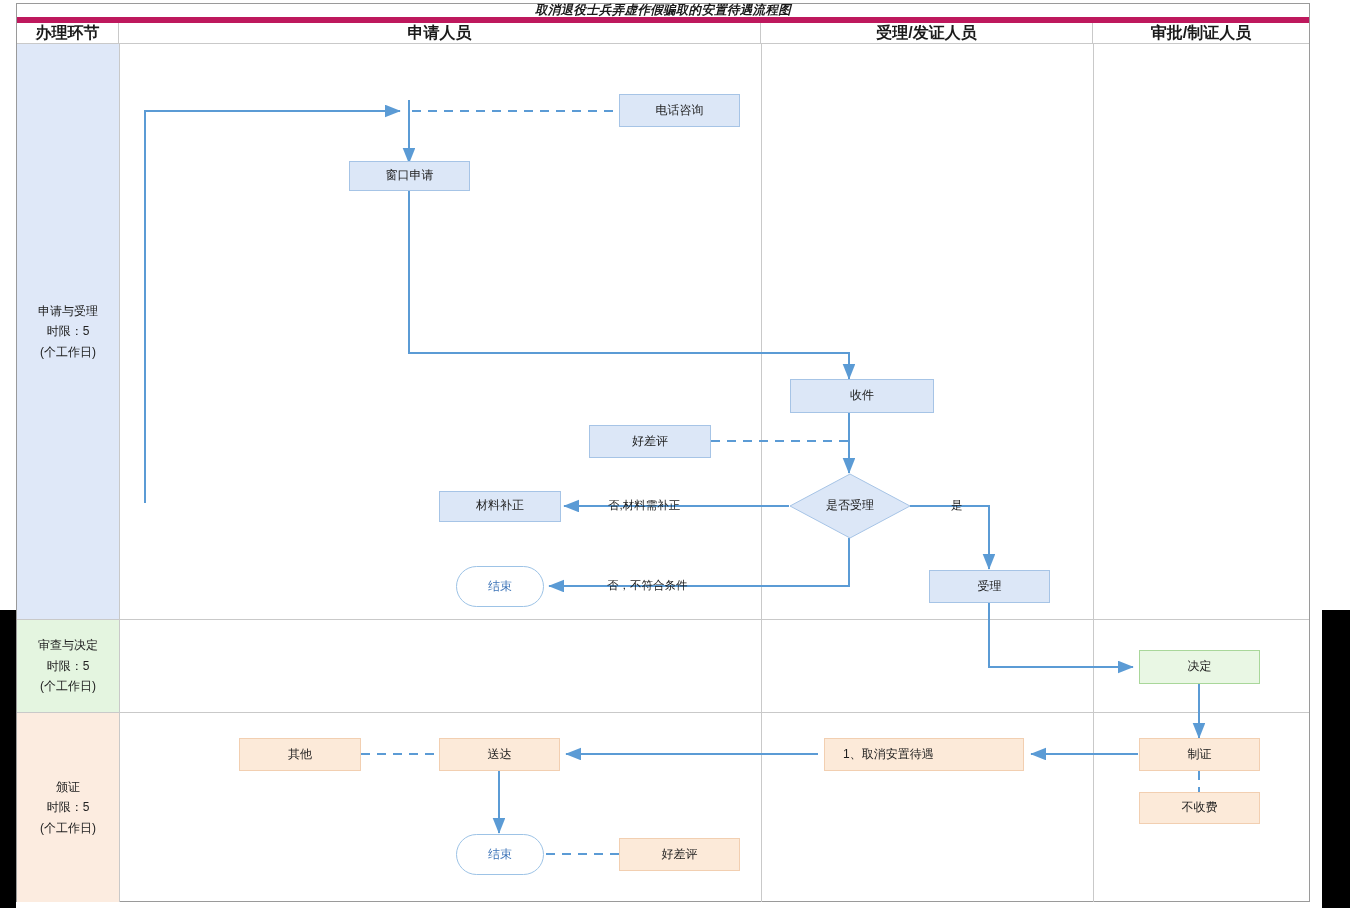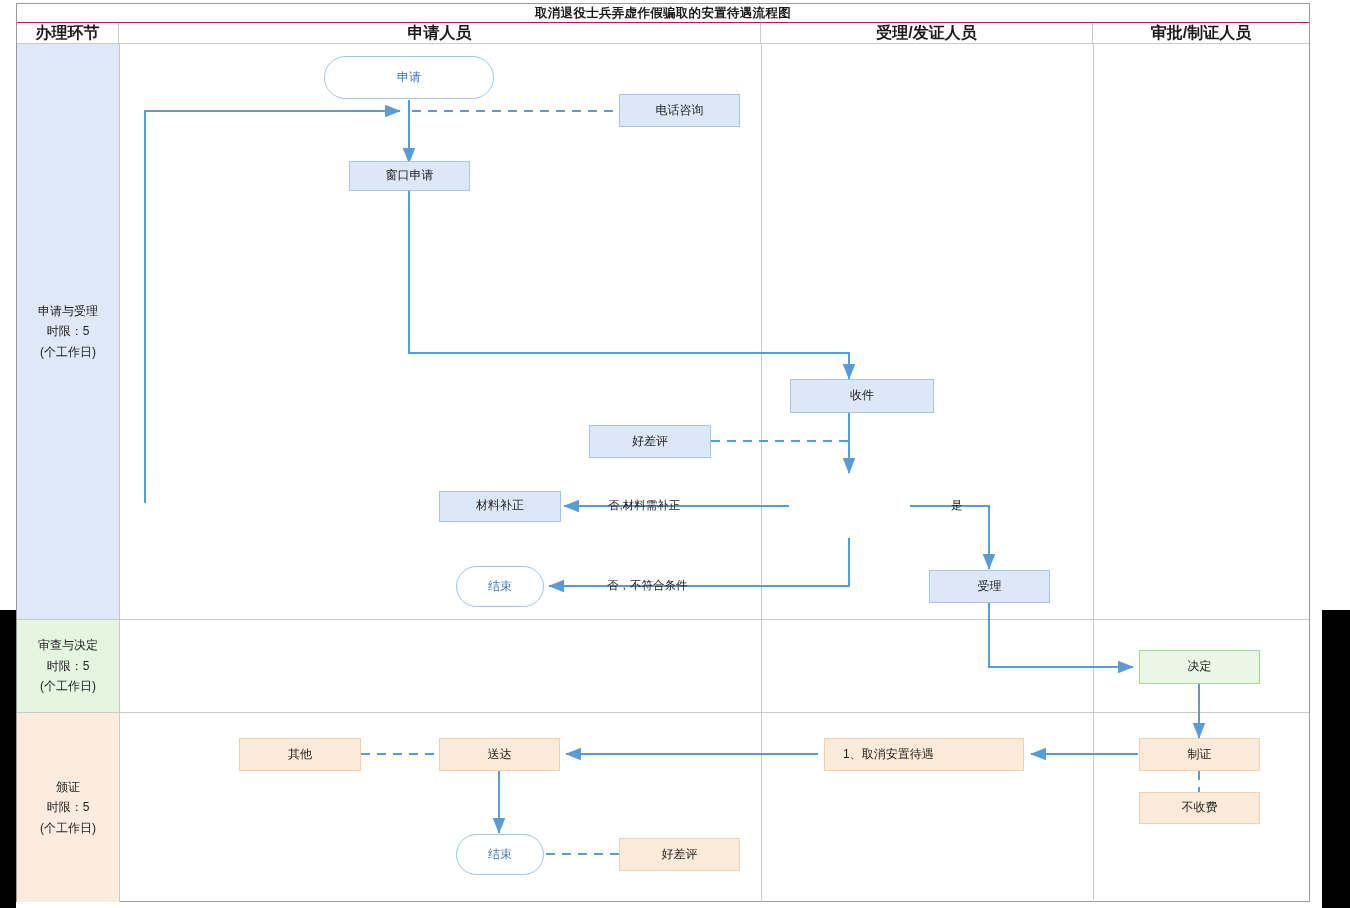--- a/index.html
+++ b/index.html
@@ -14,21 +14,21 @@
   .bleed{position:absolute;background:#000;}
   .bleed.left{left:0;top:610px;width:16px;height:298px;}
   .bleed.right{left:1322px;top:610px;width:28px;height:298px;}
 
   
   .frame{position:absolute;left:16px;top:3px;width:1294px;height:899px;
          border:1px solid #9a9a9a;background:#fff;box-sizing:border-box;}
 
   .title-bar{position:absolute;left:17px;top:4px;width:1292px;height:19px;
              display:flex;align-items:center;justify-content:center;
-             border-bottom:1px solid #be185d;box-sizing:border-box;}
+             border-bottom:6px solid #be185d;box-sizing:border-box;font-style:italic;}
   .title-bar span{font-size:12.5px;font-weight:bold;color:#1a1a1a;letter-spacing:.3px;}
 
   .head-row{position:absolute;left:17px;top:23px;width:1292px;height:21px;
             border-bottom:1px solid #c9c9c9;box-sizing:border-box;}
   .head-cell{position:absolute;top:0;height:21px;display:flex;align-items:center;
              justify-content:center;font-size:16px;font-weight:bold;color:#1a1a1a;
              box-sizing:border-box;}
   .hc0{left:0;width:102px;border-right:1px solid #c9c9c9;}
   .hc1{left:102px;width:642px;border-right:1px solid #c9c9c9;}
   .hc2{left:744px;width:332px;border-right:1px solid #c9c9c9;}
@@ -152,30 +152,35 @@
       <path d="M818,754 L566,754" marker-end="url(#ah)"></path>
 
       <path d="M361,754 L436,754" stroke-dasharray="9,7"></path>
 
       <path d="M499,771 L499,833" marker-end="url(#ah)"></path>
 
       <path d="M546,854 L619,854" stroke-dasharray="9,7"></path>
     </g>
   </svg>
 
-  <div class="node term" style="left:324px;top:56px;width:170px;height:43px;">申请</div>
 
   <div class="node blue" style="left:619px;top:94px;width:121px;height:33px;">电话咨询</div>
 
   <div class="node blue" style="left:349px;top:161px;width:121px;height:30px;">窗口申请</div>
 
   <div class="node blue" style="left:790px;top:379px;width:144px;height:34px;text-align:center;">收件</div>
 
   <div class="node blue" style="left:589px;top:425px;width:122px;height:33px;">好差评</div>
 
+  <div class="node diamond" style="left:789px;top:473px;width:122px;height:66px;">
+    <svg width="122" height="66" viewBox="0 0 122 66">
+      <polygon points="61,1 121,33 61,65 1,33" fill="#dce7f7" stroke="#a6c4e6" stroke-width="1"></polygon>
+    </svg>
+    <span class="dtext">是否受理</span>
+  </div>
 
   <div class="node blue" style="left:439px;top:491px;width:122px;height:31px;font-family:Liberation Mono, monospace;">材料补正</div>
 
   <div class="node term" style="left:456px;top:566px;width:88px;height:41px;">结束</div>
 
   <div class="node blue" style="left:929px;top:570px;width:121px;height:33px;">受理</div>
 
   <div class="node green" style="left:1139px;top:650px;width:121px;height:34px;">决定</div>
 
   <div class="node peach" style="left:1139px;top:738px;width:121px;height:33px;">制证</div>

